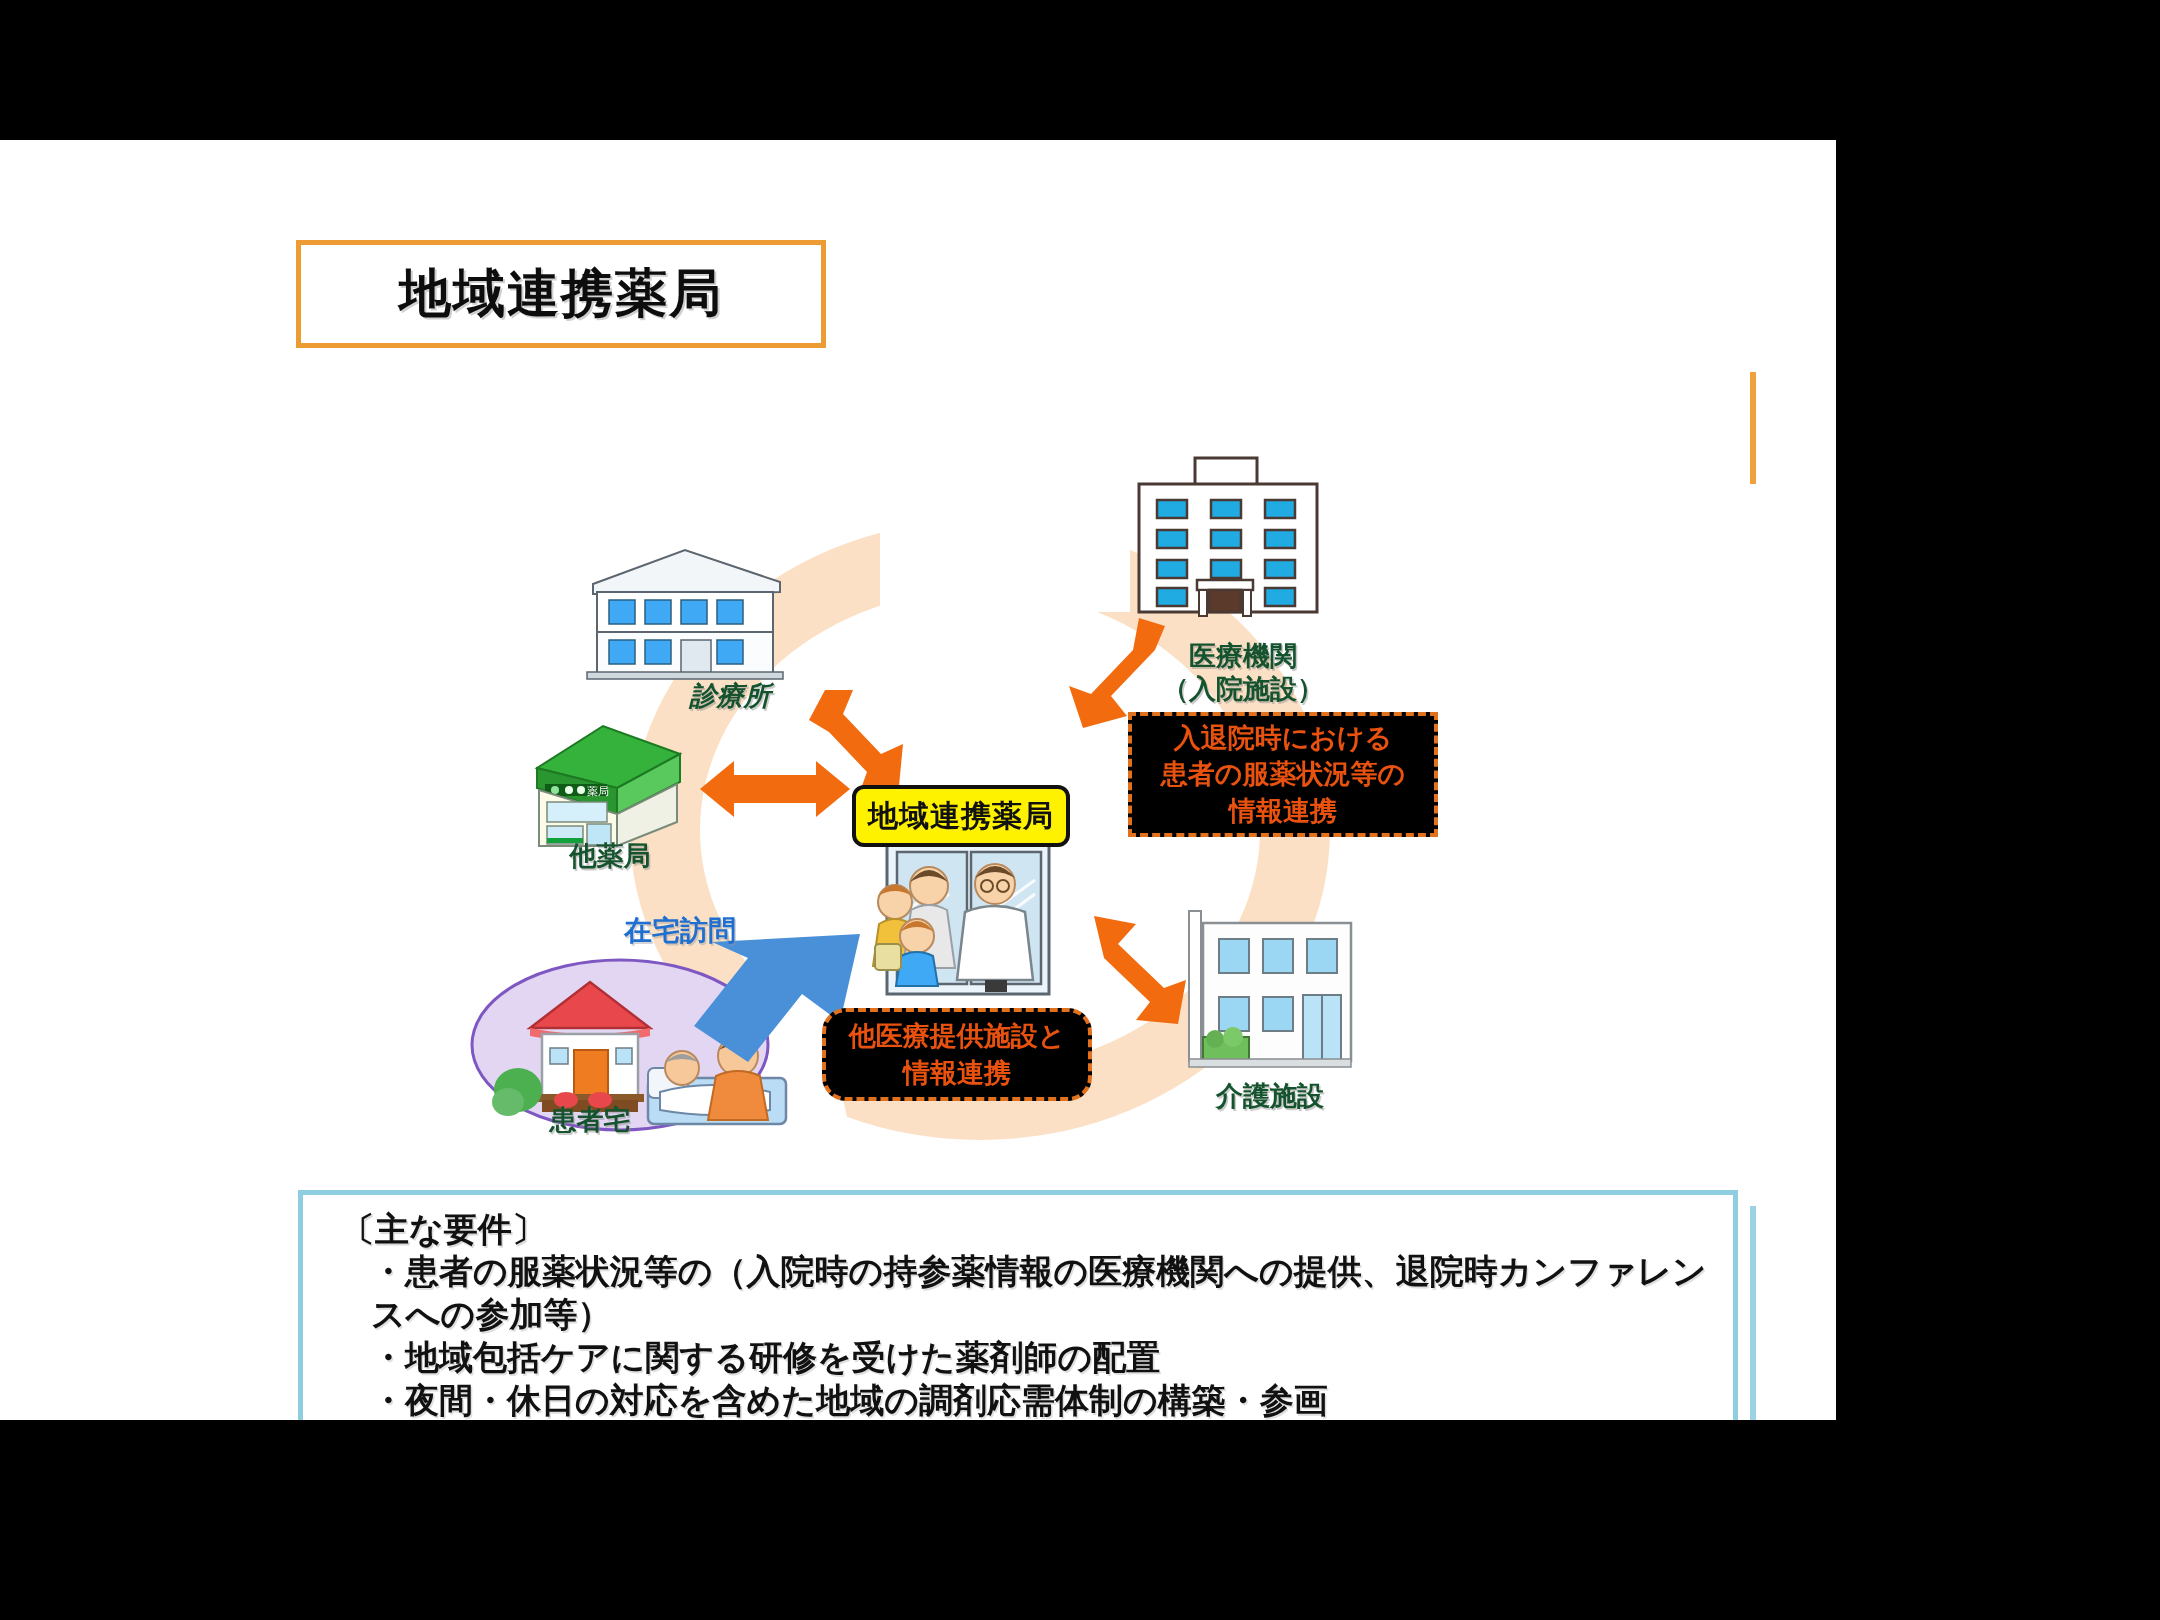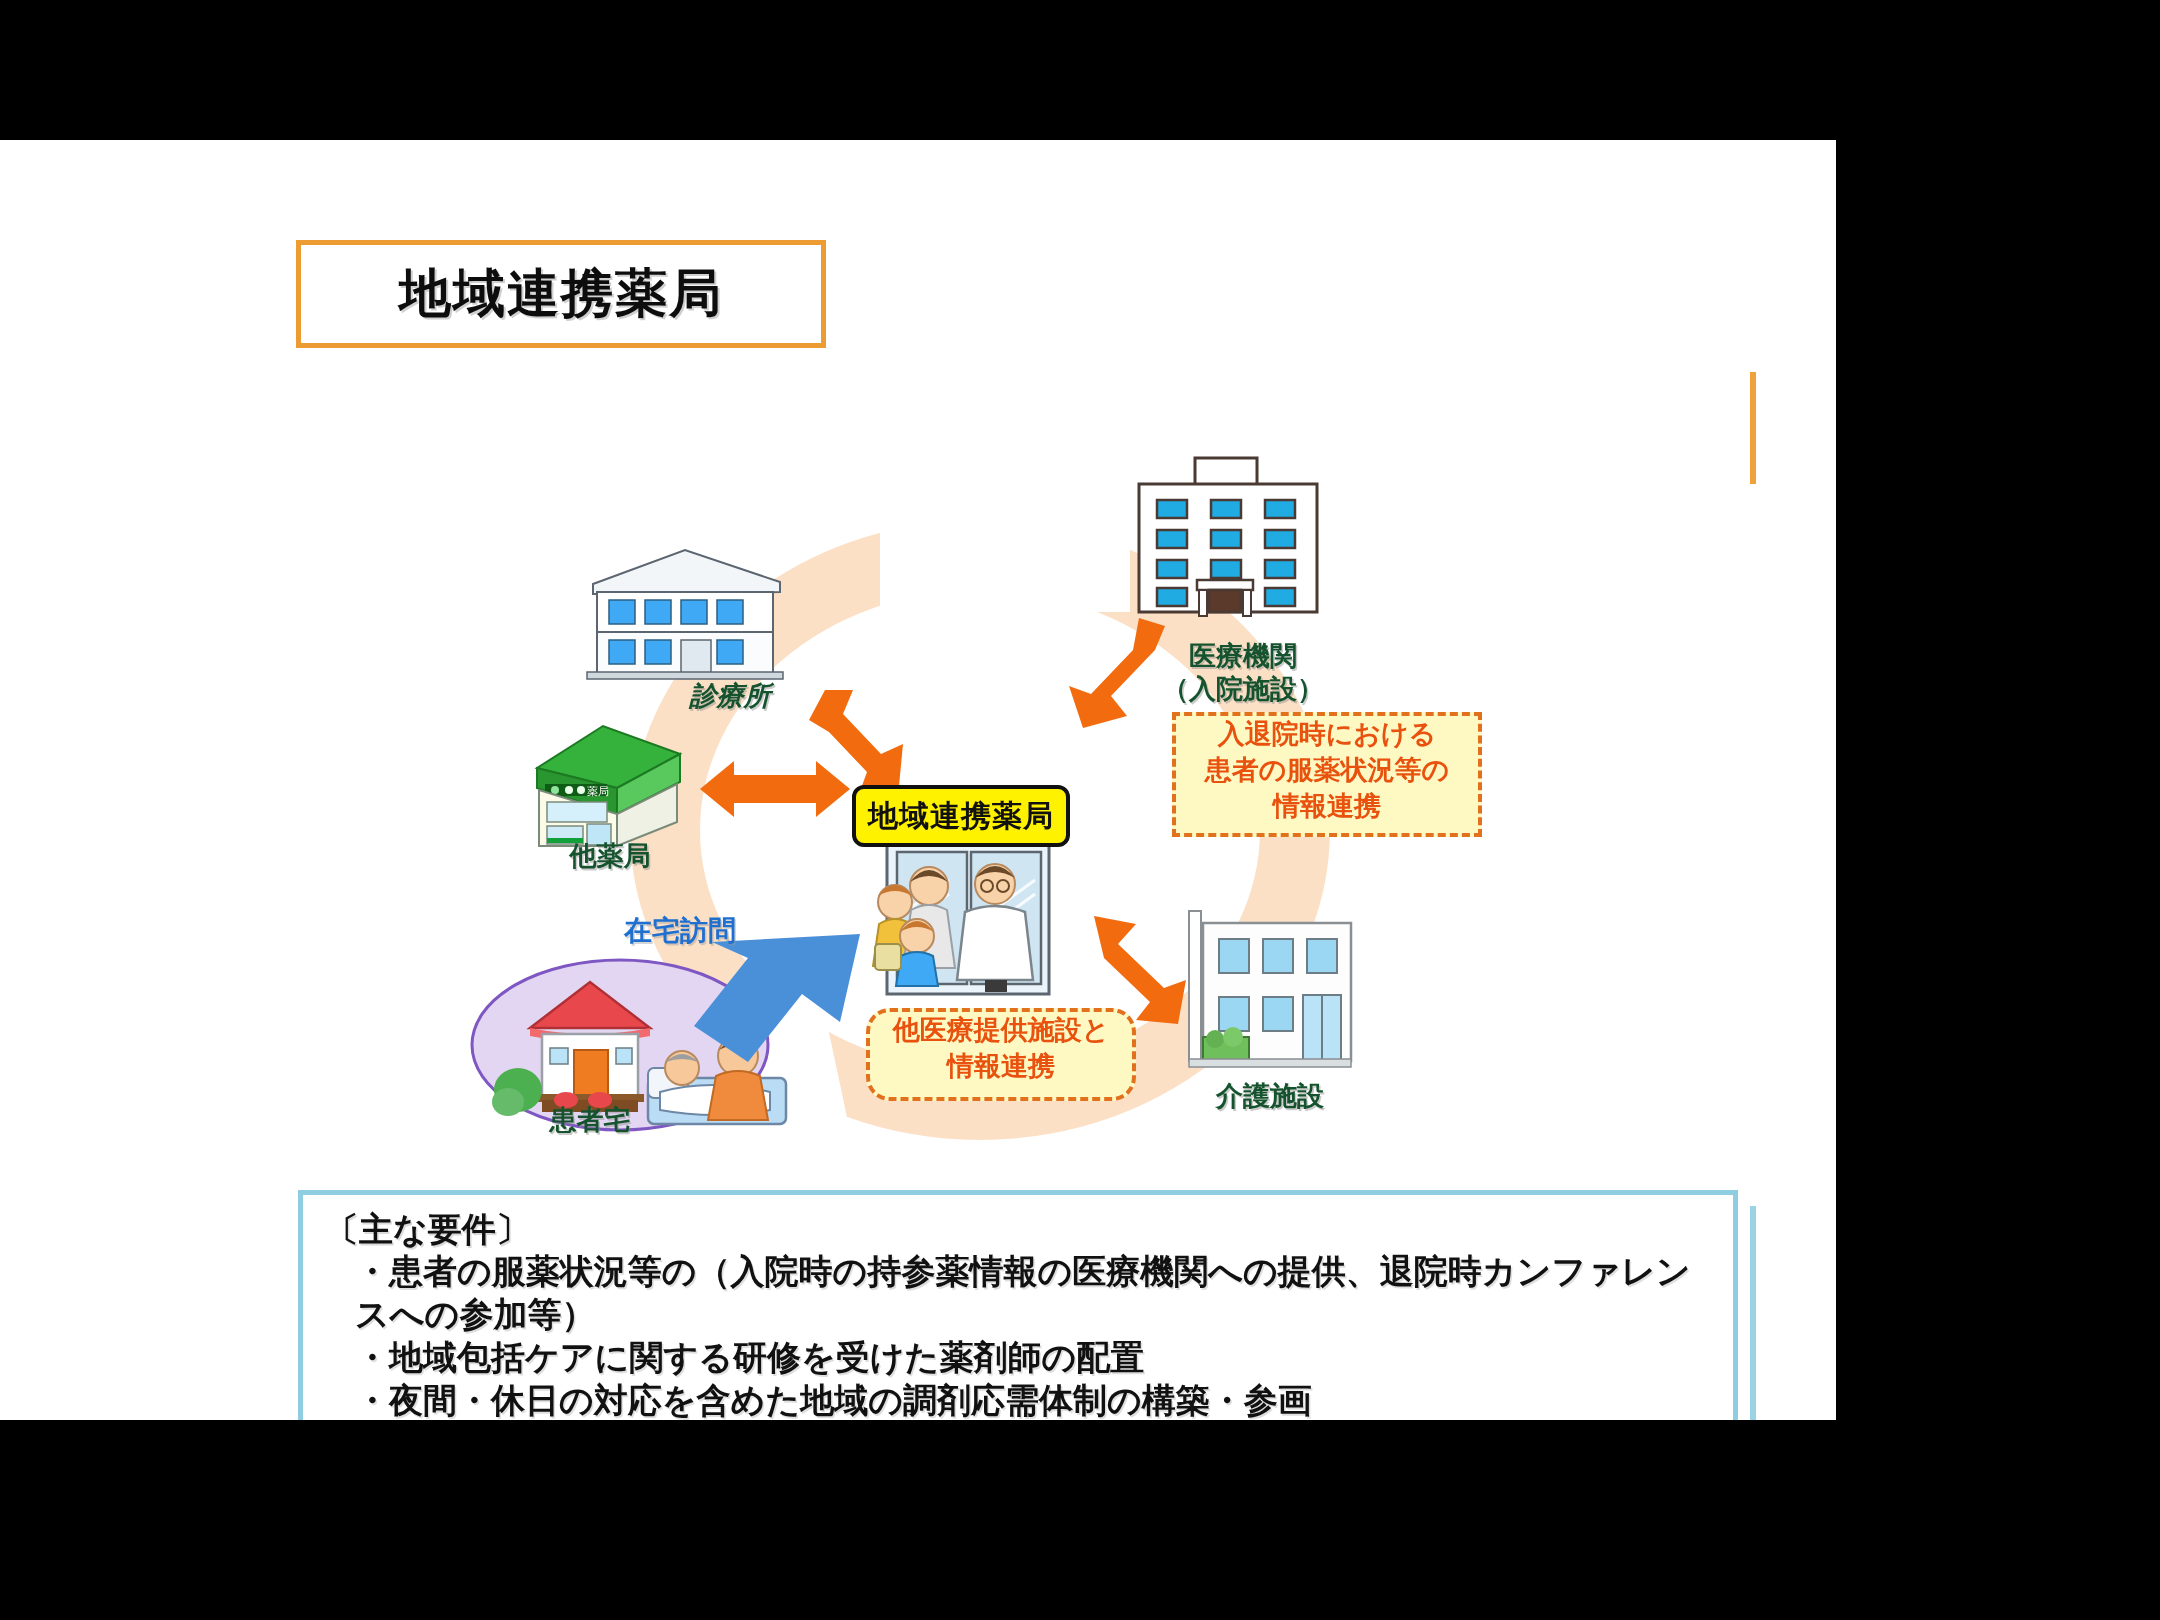--- a/index.html
+++ b/index.html
@@ -55,37 +55,37 @@
     background:#FFF200;border:4px solid #111;border-radius:12px;
     display:flex;align-items:center;justify-content:center;z-index:6;}
   #center-badge span{font-size:30px;font-weight:bold;color:#111;letter-spacing:1px;}
 
   
   .arrow2{position:absolute;}
   
   #arrow-home{position:absolute;left:690px;top:790px;width:170px;height:140px;}
 
   
-  .callout{position:absolute;border:4px dashed #E2711D;background:#fef9c3;
-    box-sizing:border-box;display:flex;justify-content:center;
-    text-align:center;margin-left:44px;}
+  .callout{position:absolute;border:4px dashed #E2711D;background:#000000;
+    box-sizing:border-box;display:flex;align-items:center;justify-content:center;
+    text-align:center;}
   .callout span{font-size:27px;font-weight:bold;color:#E8520E;line-height:1.34;
     white-space:pre-line;}
   #callout-hosp{left:1128px;top:572px;width:310px;height:125px;}
   #callout-other{left:822px;top:868px;width:270px;height:93px;border-radius:24px;}
 
   
   #home-visit-label{position:absolute;left:600px;top:772px;width:160px;
     font-size:28px;font-weight:bold;color:#1F6FD0;text-align:center;
     text-shadow:1.5px 1.5px 0 rgba(150,150,150,.4);}
 
   
   #req-box{position:absolute;left:298px;top:1050px;width:1440px;height:322px;
     border:5px solid #8FCEE0;background:#ffffff;box-sizing:border-box;
-    padding:14px 22px 0 22px;}
+    padding:14px 22px 0 38px;}
   #req-head{font-size:34px;font-weight:bold;color:#111;line-height:1.2;
     text-shadow:1.5px 1.5px 0 rgba(150,150,150,.35);}
   .req-item{font-size:34px;font-weight:bold;color:#111;line-height:1.27;
     margin-left:30px;text-shadow:1.5px 1.5px 0 rgba(150,150,150,.3);}
 </style>
 </head>
 <body>
 
 <div id="slide">
 

